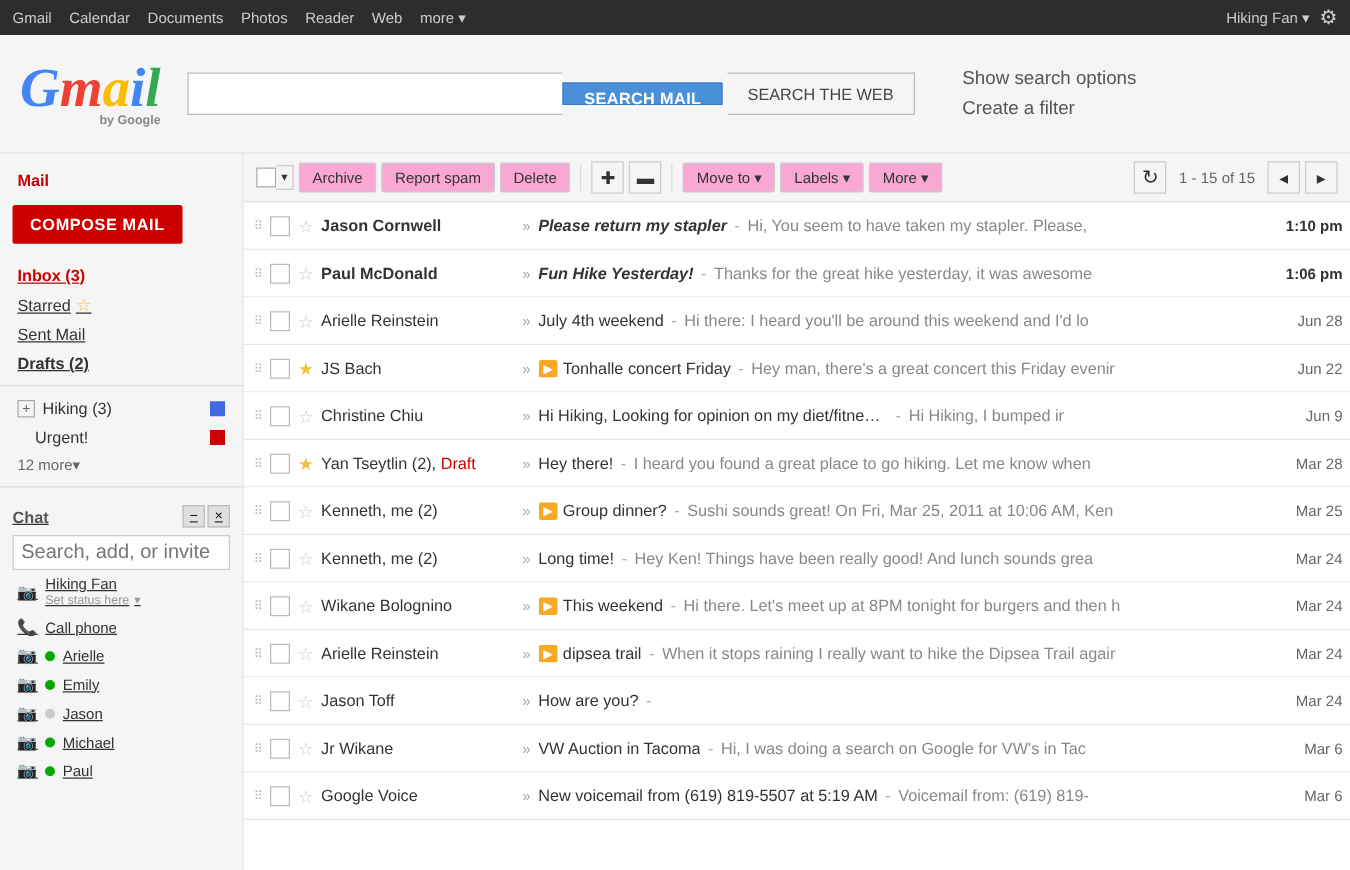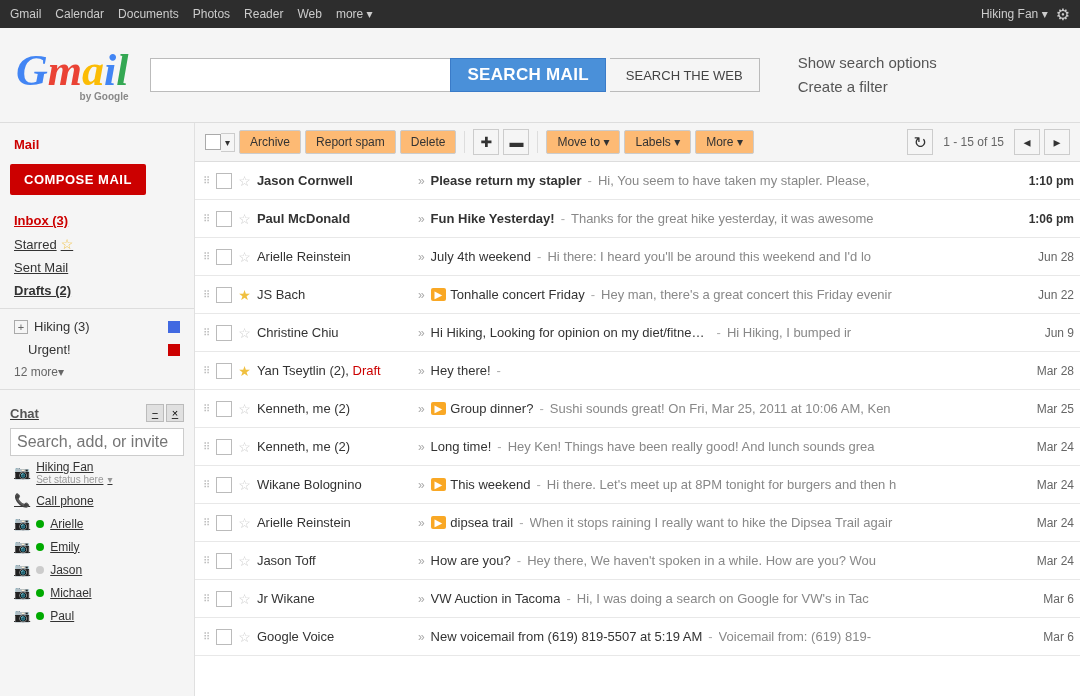--- a/index.html
+++ b/index.html
@@ -39,23 +39,23 @@
       border-right: none;
       padding: 0 8px;
       font-size: 14px;
       outline: none;
       background: #fff;
     }
     #search-mail-btn {
       background: #4a90d9;
       color: #fff;
       border: 1px solid #3a7bc8;
-      height: 34px;
+      height: 18px;
       padding: 4px 16px;
-      font-size: 17px;
+      font-size: 13px;
       font-weight: bold;
       cursor: pointer;
       letter-spacing: 0.3px;
     }
     #search-web-btn {
       background: #f5f5f5;
       color: #444;
       border: 1px solid #bbb;
       border-left: none;
       height: 34px;
@@ -137,21 +137,21 @@
     
     #toolbar {
       background: #f5f5f5;
       border-bottom: 1px solid #ddd;
       padding: 6px 10px;
       display: flex;
       align-items: center;
       gap: 4px;
     }
     .toolbar-btn {
-      background: #fdba74;
+      background: #f9a8d4;
       border: 1px solid #ccc;
       padding: 4px 10px;
       font-size: 12px;
       cursor: pointer;
       border-radius: 2px;
       color: #333;
     }
     .checkbox-area { display: flex; align-items: center; gap: 0; }
     .chk-main { width: 16px; height: 16px; border: 1px solid #aaa; background: #fff; display: inline-block; cursor: pointer; }
     .chk-arrow { border: 1px solid #ccc; border-left: none; padding: 3px 4px; font-size: 10px; cursor: pointer; background: #f5f5f5; }
@@ -168,21 +168,21 @@
       align-items: center;
       border-bottom: 1px solid #e8e8e8;
       padding: 4px 6px;
       height: 38px;
       cursor: pointer;
       background: #fff;
       gap: 4px;
     }
     .email-row.unread { background: #fff; }
     .email-row.unread .email-sender { font-weight: bold; }
-    .email-row.unread .email-subject { font-weight: bold; }
+    .email-row.unread .email-subject { font-weight: bold; font-style: italic; }
     .row-drag { color: #bbb; font-size: 10px; cursor: grab; padding: 0 2px; }
     .row-check { width: 16px; height: 16px; border: 1px solid #bbb; flex-shrink: 0; background: #fff; cursor: pointer; }
     .row-star { font-size: 14px; color: #ccc; flex-shrink: 0; cursor: pointer; padding: 0 2px; }
     .row-star.starred { color: #f0c040; }
     .email-sender { width: 155px; flex-shrink: 0; font-size: 13px; overflow: hidden; white-space: nowrap; text-overflow: ellipsis; }
     .email-sender .draft-label { color: #cc0000; }
     .email-arrow { color: #aaa; font-size: 12px; flex-shrink: 0; padding: 0 2px; }
     .email-content { flex: 1; overflow: hidden; white-space: nowrap; display: flex; align-items: center; gap: 4px; }
     .email-subject { font-size: 13px; overflow: hidden; white-space: nowrap; text-overflow: ellipsis; max-width: 280px; }
     .email-preview { color: #888; font-size: 13px; overflow: hidden; white-space: nowrap; text-overflow: ellipsis; flex: 1; }
@@ -408,20 +408,21 @@
         </div>
         <div class="email-row">
           <span class="row-drag">⠿</span>
           <span class="row-check"></span>
           <span class="row-star starred">★</span>
           <span class="email-sender">Yan Tseytlin (2), <span class="draft-label">Draft</span></span>
           <span class="email-arrow">»</span>
           <span class="email-content">
             <span class="email-subject">Hey there!</span>
             <span class="dash"> - </span>
+            <span class="email-preview">I heard you found a great place to go hiking. Let me know when</span>
           </span>
           <span class="email-time">Mar 28</span>
         </div>
         <div class="email-row">
           <span class="row-drag">⠿</span>
           <span class="row-check"></span>
           <span class="row-star">☆</span>
           <span class="email-sender">Kenneth, me (2)</span>
           <span class="email-arrow">»</span>
           <span class="email-content">
@@ -475,21 +476,20 @@
         </div>
         <div class="email-row">
           <span class="row-drag">⠿</span>
           <span class="row-check"></span>
           <span class="row-star">☆</span>
           <span class="email-sender">Jason Toff</span>
           <span class="email-arrow">»</span>
           <span class="email-content">
             <span class="email-subject">How are you?</span>
             <span class="dash"> - </span>
-            <span class="email-preview">Hey there, We haven't spoken in a while. How are you? Wou</span>
           </span>
           <span class="email-time">Mar 24</span>
         </div>
         <div class="email-row">
           <span class="row-drag">⠿</span>
           <span class="row-check"></span>
           <span class="row-star">☆</span>
           <span class="email-sender">Jr Wikane</span>
           <span class="email-arrow">»</span>
           <span class="email-content">

